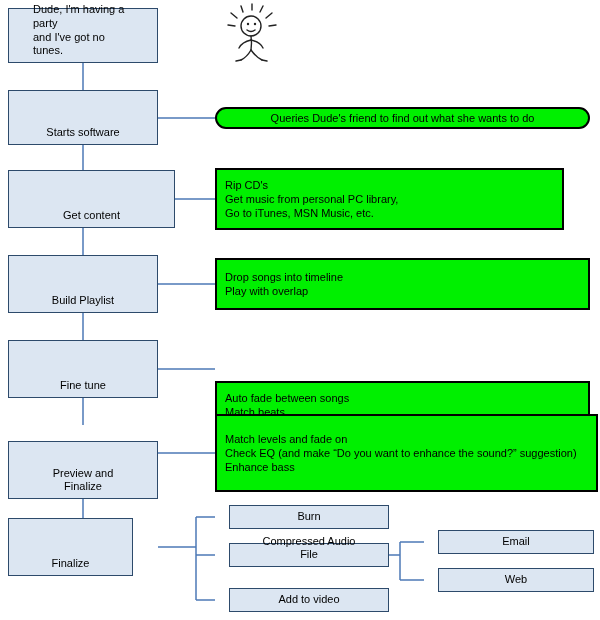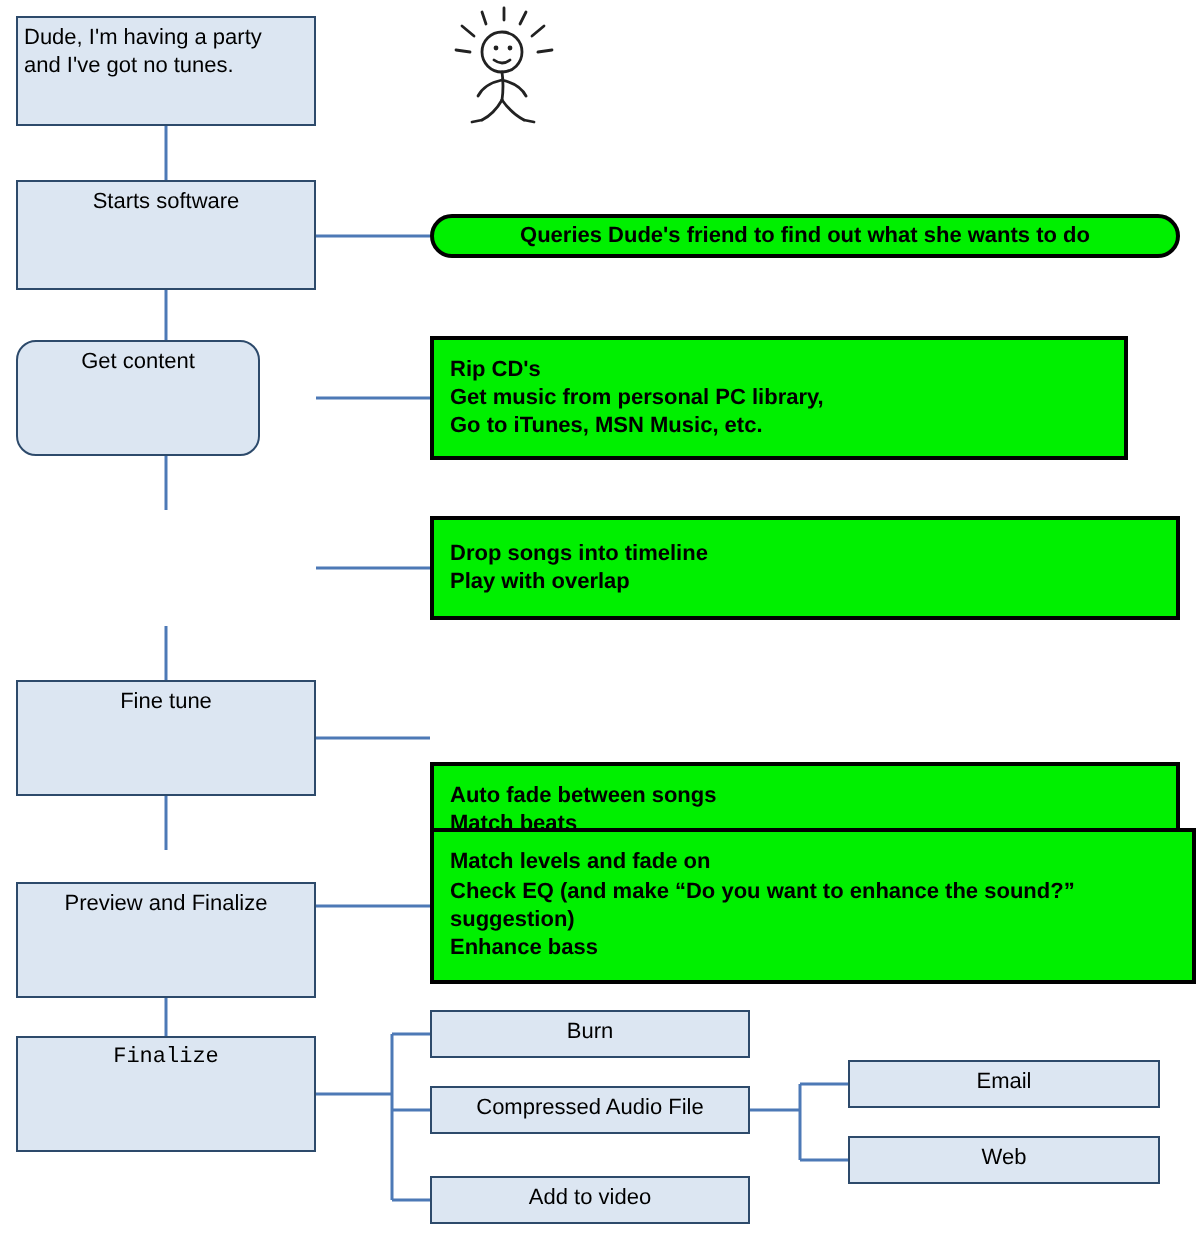--- a/index.html
+++ b/index.html
@@ -11,34 +11,34 @@
   }
   *{box-sizing:border-box;}
   html,body{margin:0;padding:0;background:#ffffff;}
   .canvas{
     position:relative;width:600px;height:620px;background:#ffffff;
     font-family:"Liberation Sans", sans-serif;color:#000;overflow:hidden;
   }
   .connectors{position:absolute;left:0;top:0;width:600px;height:620px;}
   .connectors line{stroke:var(--line-blue);stroke-width:1.5;}
   .box{
-    position:absolute;display:flex;align-items:flex-start;justify-content:center;
+    position:absolute;display:flex;align-items:flex-end;justify-content:center;
     background:var(--box-fill);border:1px solid var(--box-border);
     font-size:11px;text-align:center;white-space:pre-line;line-height:1.25;
-    padding:4px 3px;
+    padding:4px 24px;
   }
   .box.intro{justify-content:flex-start;text-align:left;}
   .note{
     position:absolute;display:flex;align-items:center;
     background:var(--note-green);border:2px solid var(--note-border);
-    font-size:11px;font-weight:bold;text-align:left;white-space:pre-line;
+    font-size:11px;font-weight:normal;text-align:left;white-space:pre-line;
     line-height:1.3;padding:4px 8px;
   }
   .note.pill{border-radius:12px;justify-content:center;text-align:center;padding:2px 8px;}
-  .out{font-size:11px;}
+  .out{font-size:11px;margin-left:14px;}
   .cartoon{position:absolute;left:222px;top:3px;width:60px;height:62px;}
 </style>
 </head>
 <body>
 
 <div class="canvas">
 
   <svg class="connectors" viewBox="0 0 600 620">
 
     <line x1="83" y1="63" x2="83" y2="90"></line>
@@ -98,30 +98,33 @@
 
         <path d="M19 57 L14 58"></path>
         <path d="M40 57 L45 58"></path>
       </g>
     </svg>
   </div>
 
   <div class="box" style="left:8px;top:90px;width:150px;height:55px;">
     <span>Starts software</span>
   </div>
-  <div class="box" style="left:8px;top:170px;width:122px;height:58px;border-radius:10px;">
+  <div class="box" style="left:8px;top:170px;width:167px;height:58px;">
     <span>Get content</span>
+  </div>
+  <div class="box" style="left:8px;top:255px;width:150px;height:58px;">
+    <span>Build Playlist</span>
   </div>
   <div class="box" style="left:8px;top:340px;width:150px;height:58px;">
     <span>Fine tune</span>
   </div>
   <div class="box" style="left:8px;top:441px;width:150px;height:58px;">
     <span>Preview and Finalize</span>
   </div>
-  <div class="box" style="left:8px;top:518px;width:150px;height:58px;font-family:Liberation Mono, monospace;">
+  <div class="box" style="left:8px;top:518px;width:125px;height:58px;">
     <span>Finalize</span>
   </div>
 
   <div class="note pill" style="left:215px;top:107px;width:375px;height:22px;">
     <span>Queries Dude's friend to find out what she wants to do</span>
   </div>
   <div class="note" style="left:215px;top:168px;width:349px;height:62px;">
     <span>Rip CD's
 Get music from personal PC library,
 Go to iTunes, MSN Music, etc.</span>

